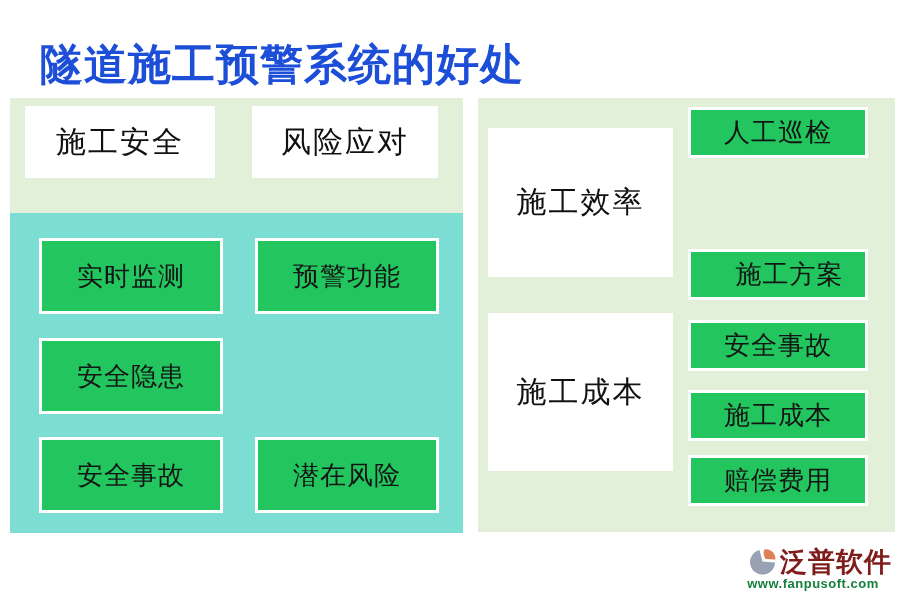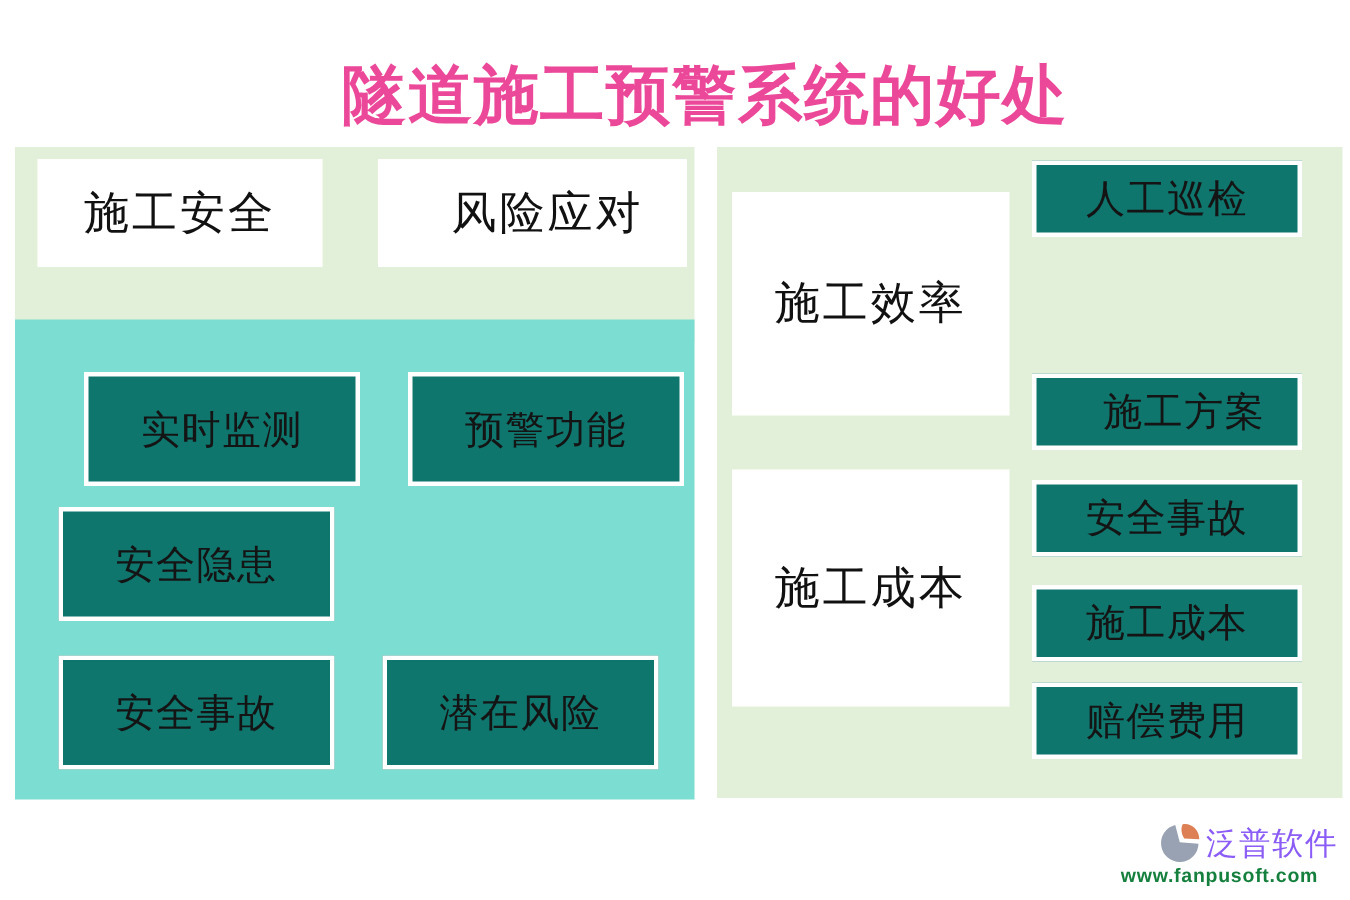--- a/index.html
+++ b/index.html
@@ -4,65 +4,65 @@
 <style>
   html,body{margin:0;padding:0;}
   body{
     width:900px;height:600px;background:#ffffff;overflow:hidden;position:relative;
     font-family:"Liberation Serif","DejaVu Serif",serif;
   }
   .stage{position:absolute;inset:0;width:900px;height:600px;}
 
   .page-title{
     position:absolute;left:40px;top:36px;width:860px;height:58px;
-    text-align:center;font-size:43px;font-weight:700;color:#ec4899;
+    text-align:left;font-size:43px;font-weight:700;color:#1d4ed8;
     line-height:58px;letter-spacing:1px;
   }
 
   
   .panel-cat-left{
     position:absolute;left:10px;top:98px;width:453px;height:130px;background:#E2F0D9;font-family:Liberation Serif, serif;
   }
   .white-box{
     position:absolute;background:#ffffff;display:flex;align-items:center;justify-content:center;
     font-size:30px;color:#111111;letter-spacing:2px;
   }
   .wb-safety{left:15px;top:8px;width:190px;height:72px;}
-  .wb-risk{left:242px;top:8px;width:186px;height:72px;padding-left:20px;}
+  .wb-risk{left:242px;top:8px;width:186px;height:72px;}
 
   .panel-teal{
     position:absolute;left:10px;top:213px;width:453px;height:320px;background:#7CDED2;
   }
   .green-box{
-    position:absolute;background:#0f766e;border:3px solid #ffffff;box-sizing:border-box;
+    position:absolute;background:#22c55e;border:3px solid #ffffff;box-sizing:border-box;
     display:flex;align-items:center;justify-content:center;
     font-size:26px;color:#141414;letter-spacing:1px;
   }
   .gb-l{width:184px;height:76px;}
   .col1{left:29px;}  .col2{left:245px;}
-  .row1{top:35px;margin-left:17px;}   .row2{top:125px;}  .row3{top:224px;}
+  .row1{top:25px;}   .row2{top:125px;}  .row3{top:224px;}
 
   
   .panel-right{
     position:absolute;left:478px;top:98px;width:417px;height:434px;background:#E2F0D9;
   }
   .wb-eff{left:10px;top:30px;width:185px;height:149px;}
   .wb-cost{left:10px;top:215px;width:185px;height:158px;}
   .gb-r{left:210px;width:180px;height:51px;}
   .r1{top:9px;}   .r2{top:80px;}  .r3{top:151px;padding-left:23px;}
   .r4{top:222px;} .r5{top:292px;} .r6{top:357px;}
 
   
   .brand{
     position:absolute;right:8px;top:546px;width:200px;
     display:flex;flex-direction:column;align-items:flex-end;
   }
   .brand-row{display:flex;align-items:center;justify-content:flex-end;gap:2px;height:32px;}
   .brand-name{
-    font-size:21px;color:#8b5cf6;font-weight:400;letter-spacing:1px;line-height:30px;
+    font-size:27px;color:#7f1d1d;font-weight:700;letter-spacing:1px;line-height:30px;
   }
   .brand-url{
     width:158px;text-align:center;font-size:13px;font-weight:700;color:#15803d;
     font-family:"Liberation Sans","DejaVu Sans",sans-serif;letter-spacing:0.5px;margin-top:-2px;
   }
   .logo-icon{width:30px;height:30px;flex:0 0 30px;}
 </style>
 </head>
 <body>
 

